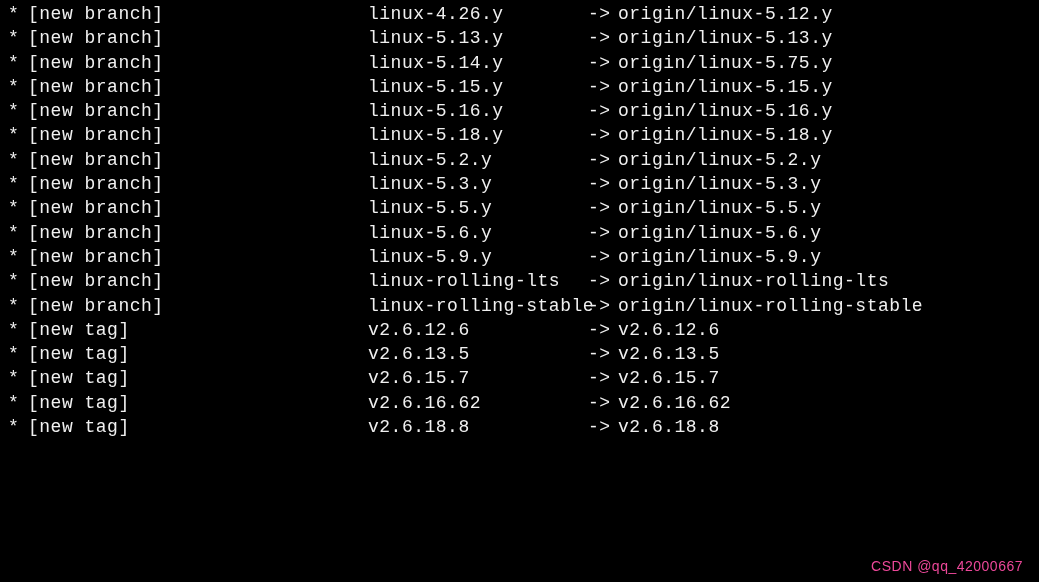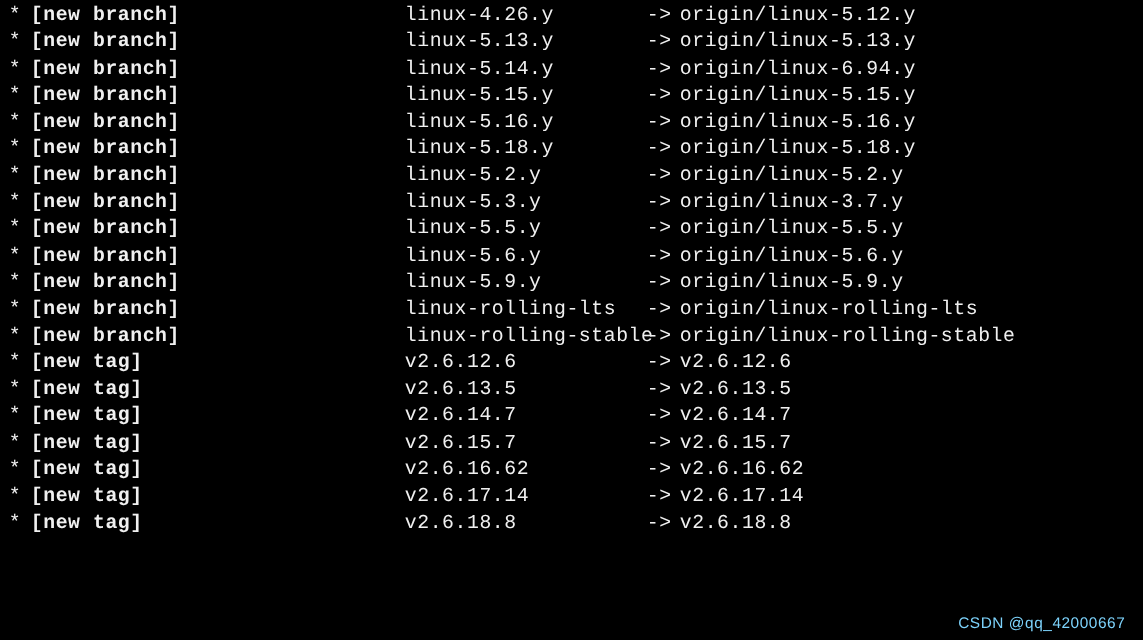--- a/index.html
+++ b/index.html
@@ -23,62 +23,59 @@
     .line {
       white-space: nowrap;
     }
     .asterisk {
       display: inline-block;
       width: 20px;
     }
     .status {
       display: inline-block;
       width: 340px;
-      font-weight: bold;
     }
     .source {
       display: inline-block;
       width: 220px;
     }
     .arrow {
       display: inline-block;
       width: 30px;
     }
     .target {
       display: inline-block;
     }
     .watermark {
       position: absolute;
       right: 16px;
       bottom: 6px;
-      color: #7dd3fc;
+      color: #ec4899;
       font-size: 14px;
       letter-spacing: 0.5px;
       font-family: Arial, sans-serif;
     }
   </style>
 </head>
 <body>
 
 <div id="terminal">
     <div class="line"><span class="asterisk">*</span><span class="status">[new branch]</span><span class="source">linux-4.26.y</span><span class="arrow">-&gt;</span><span class="target">origin/linux-5.12.y</span></div>
     <div class="line"><span class="asterisk">*</span><span class="status">[new branch]</span><span class="source">linux-5.13.y</span><span class="arrow">-&gt;</span><span class="target">origin/linux-5.13.y</span></div>
-    <div class="line"><span class="asterisk">*</span><span class="status">[new branch]</span><span class="source">linux-5.14.y</span><span class="arrow">-&gt;</span><span class="target">origin/linux-6.94.y</span></div>
+    <div class="line"><span class="asterisk">*</span><span class="status">[new branch]</span><span class="source">linux-5.14.y</span><span class="arrow">-&gt;</span><span class="target">origin/linux-5.75.y</span></div>
     <div class="line"><span class="asterisk">*</span><span class="status">[new branch]</span><span class="source">linux-5.15.y</span><span class="arrow">-&gt;</span><span class="target">origin/linux-5.15.y</span></div>
     <div class="line"><span class="asterisk">*</span><span class="status">[new branch]</span><span class="source">linux-5.16.y</span><span class="arrow">-&gt;</span><span class="target">origin/linux-5.16.y</span></div>
     <div class="line"><span class="asterisk">*</span><span class="status">[new branch]</span><span class="source">linux-5.18.y</span><span class="arrow">-&gt;</span><span class="target">origin/linux-5.18.y</span></div>
     <div class="line"><span class="asterisk">*</span><span class="status">[new branch]</span><span class="source">linux-5.2.y</span><span class="arrow">-&gt;</span><span class="target">origin/linux-5.2.y</span></div>
-    <div class="line"><span class="asterisk">*</span><span class="status">[new branch]</span><span class="source">linux-5.3.y</span><span class="arrow">-&gt;</span><span class="target">origin/linux-3.7.y</span></div>
+    <div class="line"><span class="asterisk">*</span><span class="status">[new branch]</span><span class="source">linux-5.3.y</span><span class="arrow">-&gt;</span><span class="target">origin/linux-5.3.y</span></div>
     <div class="line"><span class="asterisk">*</span><span class="status">[new branch]</span><span class="source">linux-5.5.y</span><span class="arrow">-&gt;</span><span class="target">origin/linux-5.5.y</span></div>
     <div class="line"><span class="asterisk">*</span><span class="status">[new branch]</span><span class="source">linux-5.6.y</span><span class="arrow">-&gt;</span><span class="target">origin/linux-5.6.y</span></div>
     <div class="line"><span class="asterisk">*</span><span class="status">[new branch]</span><span class="source">linux-5.9.y</span><span class="arrow">-&gt;</span><span class="target">origin/linux-5.9.y</span></div>
     <div class="line"><span class="asterisk">*</span><span class="status">[new branch]</span><span class="source">linux-rolling-lts</span><span class="arrow">-&gt;</span><span class="target">origin/linux-rolling-lts</span></div>
     <div class="line"><span class="asterisk">*</span><span class="status">[new branch]</span><span class="source">linux-rolling-stable</span><span class="arrow">-&gt;</span><span class="target">origin/linux-rolling-stable</span></div>
     <div class="line"><span class="asterisk">*</span><span class="status">[new tag]</span><span class="source">v2.6.12.6</span><span class="arrow">-&gt;</span><span class="target">v2.6.12.6</span></div>
     <div class="line"><span class="asterisk">*</span><span class="status">[new tag]</span><span class="source">v2.6.13.5</span><span class="arrow">-&gt;</span><span class="target">v2.6.13.5</span></div>
-    <div class="line"><span class="asterisk">*</span><span class="status">[new tag]</span><span class="source">v2.6.14.7</span><span class="arrow">-&gt;</span><span class="target">v2.6.14.7</span></div>
     <div class="line"><span class="asterisk">*</span><span class="status">[new tag]</span><span class="source">v2.6.15.7</span><span class="arrow">-&gt;</span><span class="target">v2.6.15.7</span></div>
     <div class="line"><span class="asterisk">*</span><span class="status">[new tag]</span><span class="source">v2.6.16.62</span><span class="arrow">-&gt;</span><span class="target">v2.6.16.62</span></div>
-    <div class="line"><span class="asterisk">*</span><span class="status">[new tag]</span><span class="source">v2.6.17.14</span><span class="arrow">-&gt;</span><span class="target">v2.6.17.14</span></div>
     <div class="line"><span class="asterisk">*</span><span class="status">[new tag]</span><span class="source">v2.6.18.8</span><span class="arrow">-&gt;</span><span class="target">v2.6.18.8</span></div>
   </div>
 
 <div class="watermark">CSDN @qq_42000667</div>
 
 </body></html>

